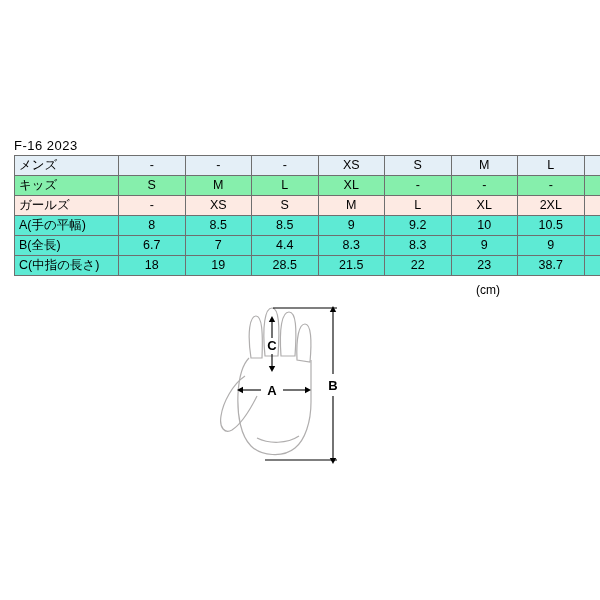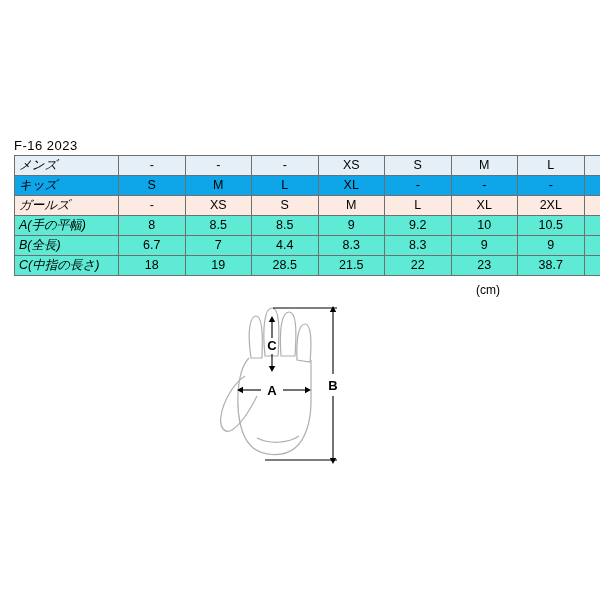--- a/index.html
+++ b/index.html
@@ -41,24 +41,23 @@
     height: 19px;
     text-align: center;
     padding: 0;
     color: #000;
     line-height: 19px;
   }
   table.size-table td.rowhead {
     text-align: left;
     padding-left: 4px;
     font-size: 12.5px;
-    font-style: italic;
   }
   .row-mens td { background: #e4eff7; }
-  .row-kids td { background: #0ea5e9; }
+  .row-kids td { background: #86efac; }
   .row-girls td { background: #fdeae3; }
   .row-data td { background: #5eead4; }
 
   col.c0 { width: 104px; }
   col.cx { width: 66.5px; }
 
   .note {
     position: absolute;
     left: 14px;
     top: 283px;

